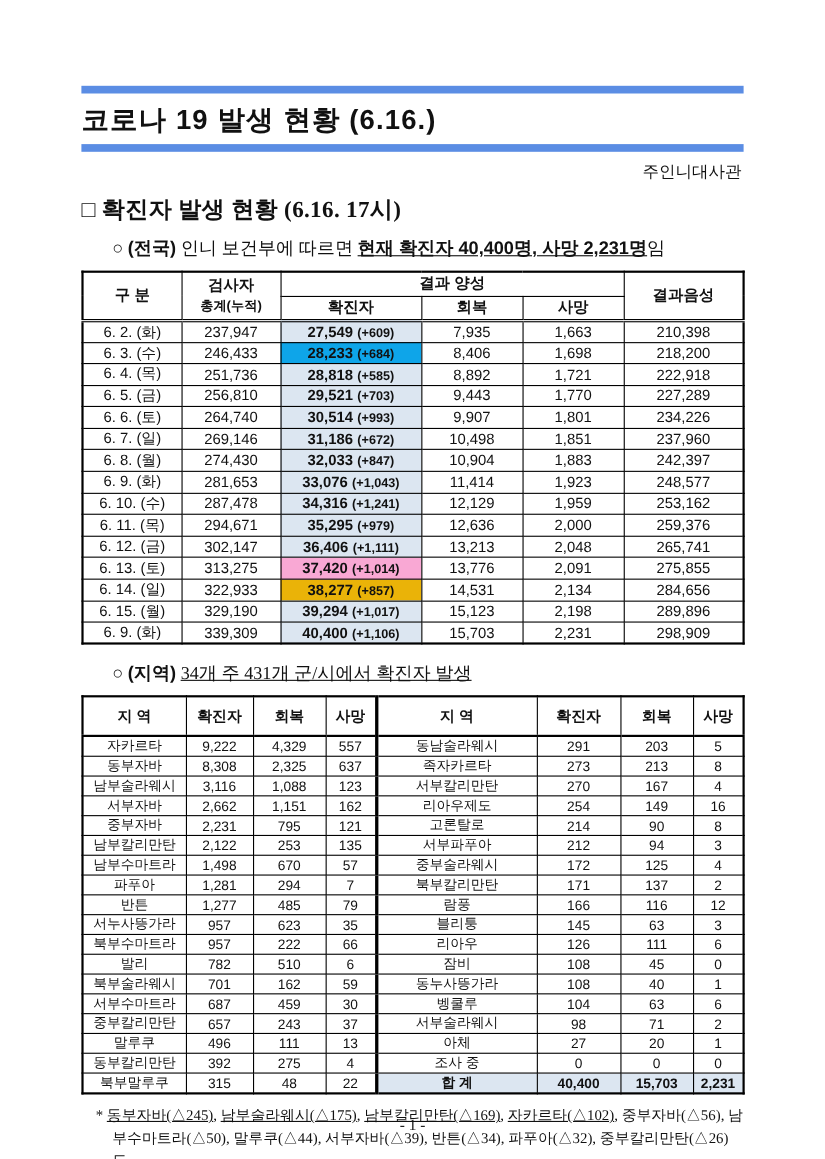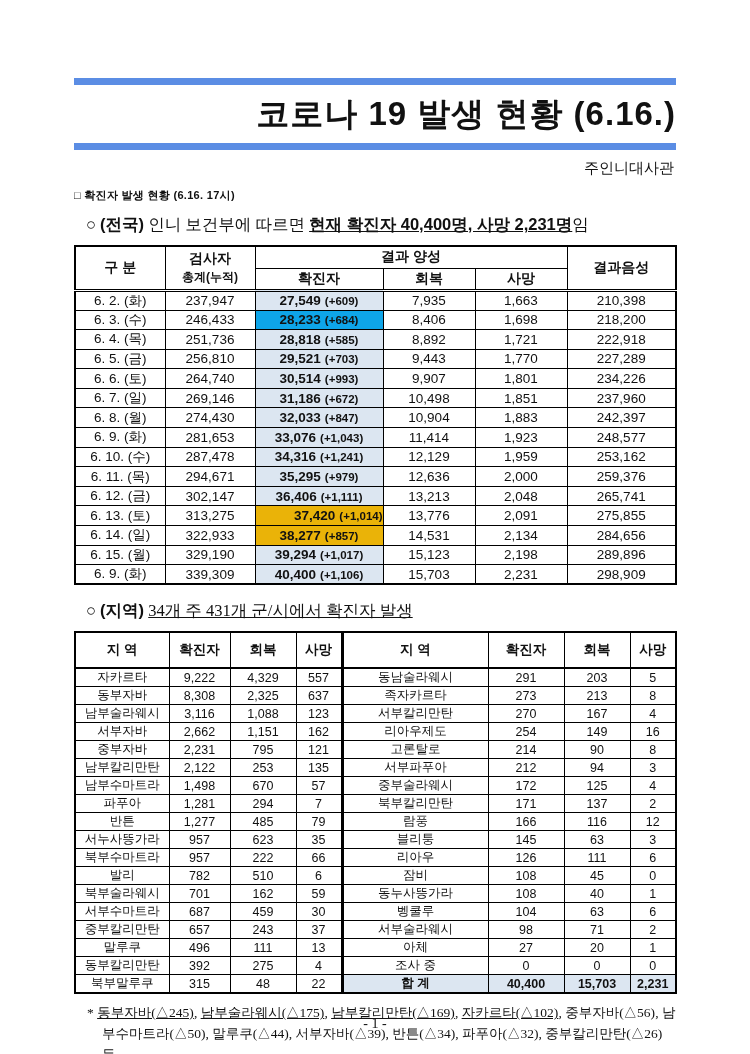--- a/index.html
+++ b/index.html
@@ -8,40 +8,41 @@
   .page {
     position: relative;
     width: 750px; height: 1054px;
     margin: 0 auto;
     padding: 78px 74px 0 74px;
     overflow: hidden;
     background: #fff;
   }
   .accent-bar { height: 7px; width: 100%; }
   .doc-title {
-    text-align: right;
-    font-size: 33px; font-weight: bold;
+    text-align: left;
+    font-size: 25px; font-weight: bold;
     letter-spacing: 1px;
     padding: 7px 0 6px 0;
   }
   .byline {
     text-align: right;
     font-family: "Liberation Serif", serif;
     font-size: 15px;
     margin: 9px 2px 10px 0;
   }
   .section-heading {
-    font-size: 11px; font-weight: bold;
+    font-size: 21px; font-weight: bold;
     margin: 2px 0 11px 0;
     letter-spacing: 0.3px;
+    font-family: Liberation Serif, serif;
   }
   .bullet-line {
     font-family: "Liberation Serif", serif;
     font-size: 16.5px;
-    margin: 0 0 9px 12px;
+    margin: 0 0 9px 28px;
   }
   .bullet-line .circle { font-family: "Liberation Sans", sans-serif; }
   .bullet-line .prefix-bold { font-weight: bold; font-family: "Liberation Sans", sans-serif; }
   .bullet-line .hl-bold {
     font-weight: bold; text-decoration: underline;
     font-family: "Liberation Sans", sans-serif;
     font-size: 16.5px;
   }
   .bullet-line .suffix-plain { text-decoration: none; }
   .bullet-line .ul-plain { text-decoration: underline; }
@@ -213,21 +214,21 @@
           <td>6. 12. (금)</td>
           <td>302,147</td>
           <td class="cell-confirmed" style="background: rgb(220, 230, 241);"><span>36,406</span><span class="delta">(+1,111)</span></td>
           <td>13,213</td>
           <td>2,048</td>
           <td>265,741</td>
         </tr>
         <tr>
           <td>6. 13. (토)</td>
           <td>313,275</td>
-          <td class="cell-confirmed" style="background: #eab308; text-align: right;"><span>37,420</span><span class="delta">(+1,014)</span></td>
+          <td class="cell-confirmed" style="background: #f9a8d4;"><span>37,420</span><span class="delta">(+1,014)</span></td>
           <td>13,776</td>
           <td>2,091</td>
           <td>275,855</td>
         </tr>
         <tr>
           <td>6. 14. (일)</td>
           <td>322,933</td>
           <td class="cell-confirmed" style="background: #eab308;"><span>38,277</span><span class="delta">(+857)</span></td>
           <td>14,531</td>
           <td>2,134</td>

